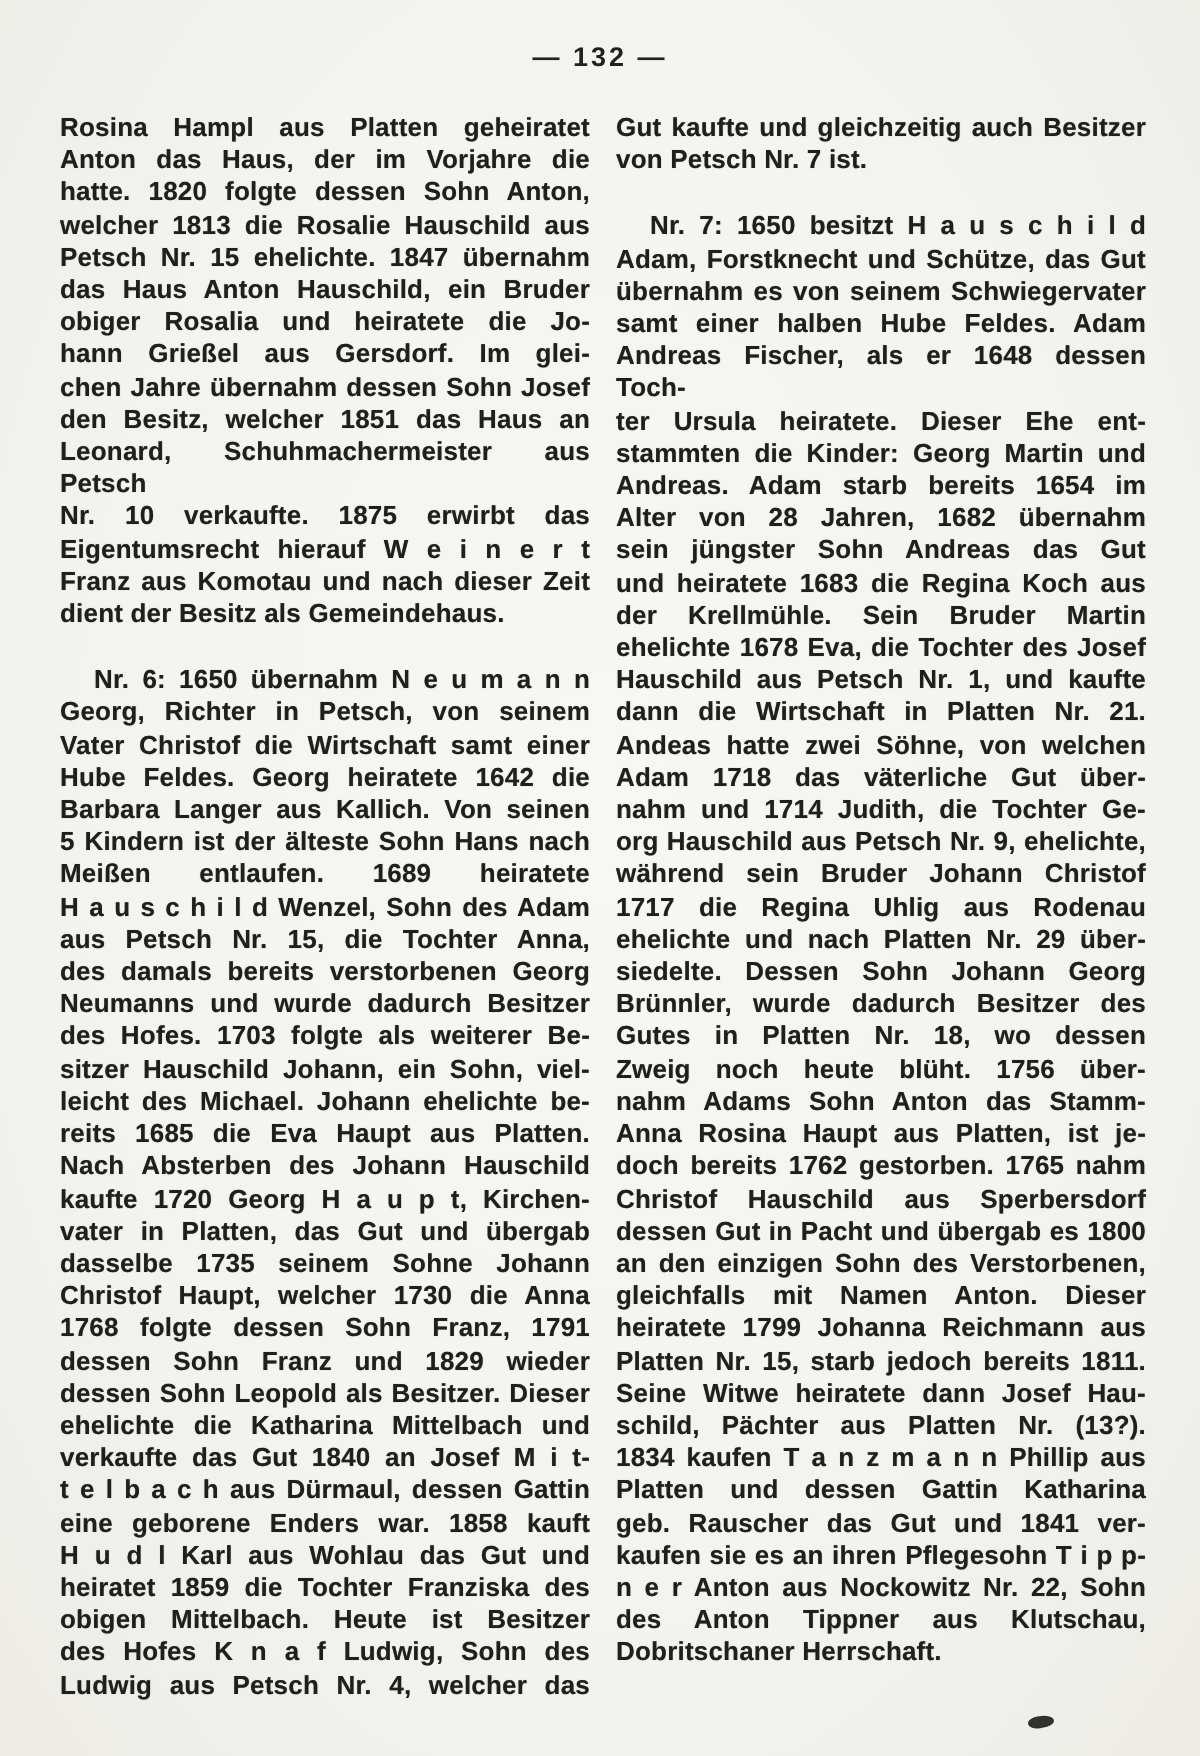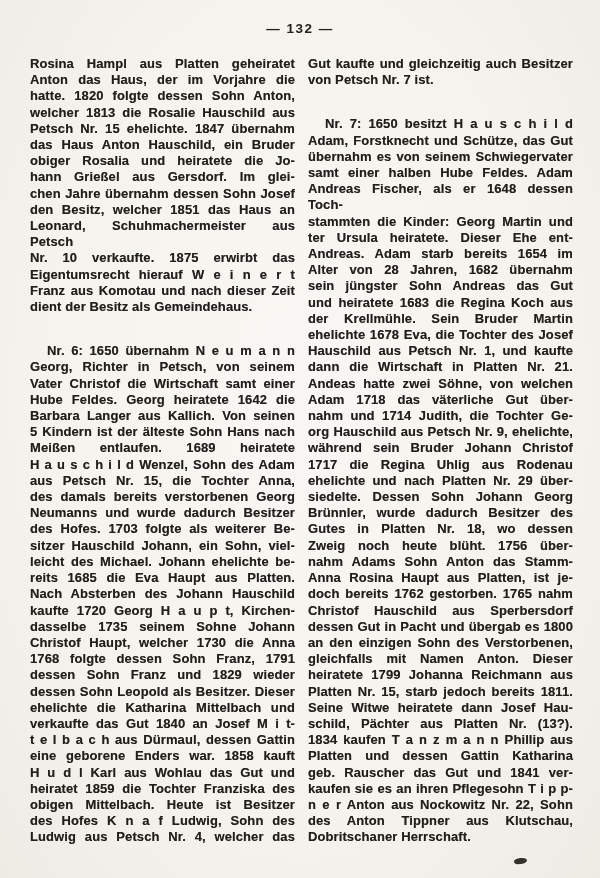--- a/index.html
+++ b/index.html
@@ -34,21 +34,21 @@
     gap: 13px;
   }
   .col {
     width: 265px;
     flex: 0 0 265px;
   }
   .para {
     margin: 0;
   }
   .para + .para {
-    margin-top: 28px;
+    margin-top: 17px;
   }
   .line {
     font-size: 13px;
     font-weight: 700;
     line-height: 16.2px;
     white-space: normal;
     letter-spacing: 0.1px;
     text-align: left;
     color: #201f1c;
     
@@ -108,20 +108,21 @@
           <div class="line just">H a u s c h i l d Wenzel, Sohn des Adam</div>
           <div class="line just">aus Petsch Nr. 15, die Tochter Anna,</div>
           <div class="line just">des damals bereits verstorbenen Georg</div>
           <div class="line just">Neumanns und wurde dadurch Besitzer</div>
           <div class="line just">des Hofes. 1703 folgte als weiterer Be-</div>
           <div class="line just">sitzer Hauschild Johann, ein Sohn, viel-</div>
           <div class="line just">leicht des Michael. Johann ehelichte be-</div>
           <div class="line just">reits 1685 die Eva Haupt aus Platten.</div>
           <div class="line just">Nach Absterben des Johann Hauschild</div>
           <div class="line just">kaufte 1720 Georg H a u p t, Kirchen-</div>
+          <div class="line just">vater in Platten, das Gut und übergab</div>
           <div class="line just">dasselbe 1735 seinem Sohne Johann</div>
           <div class="line just">Christof Haupt, welcher 1730 die Anna</div>
           <div class="line just">1768 folgte dessen Sohn Franz, 1791</div>
           <div class="line just">dessen Sohn Franz und 1829 wieder</div>
           <div class="line just">dessen Sohn Leopold als Besitzer. Dieser</div>
           <div class="line just">ehelichte die Katharina Mittelbach und</div>
           <div class="line just">verkaufte das Gut 1840 an Josef M i t-</div>
           <div class="line just">t e l b a c h aus Dürmaul, dessen Gattin</div>
           <div class="line just">eine geborene Enders war. 1858 kauft</div>
           <div class="line just">H u d l Karl aus Wohlau das Gut und</div>
@@ -135,22 +136,22 @@
         <div class="para">
           <div class="line just">Gut kaufte und gleichzeitig auch Besitzer</div>
           <div class="line">von Petsch Nr. 7 ist.</div>
         </div>
         <div class="para">
           <div class="line just indent">Nr. 7: 1650 besitzt H a u s c h i l d</div>
           <div class="line just">Adam, Forstknecht und Schütze, das Gut</div>
           <div class="line just">übernahm es von seinem Schwiegervater</div>
           <div class="line just">samt einer halben Hube Feldes. Adam</div>
           <div class="line just">Andreas Fischer, als er 1648 dessen Toch-</div>
+          <div class="line just">ter Ursula heiratete. Dieser Ehe ent-</div>
           <div class="line just">stammten die Kinder: Georg Martin und</div>
-          <div class="line just">ter Ursula heiratete. Dieser Ehe ent-</div>
           <div class="line just">Andreas. Adam starb bereits 1654 im</div>
           <div class="line just">Alter von 28 Jahren, 1682 übernahm</div>
           <div class="line just">sein jüngster Sohn Andreas das Gut</div>
           <div class="line just">und heiratete 1683 die Regina Koch aus</div>
           <div class="line just">der Krellmühle. Sein Bruder Martin</div>
           <div class="line just">ehelichte 1678 Eva, die Tochter des Josef</div>
           <div class="line just">Hauschild aus Petsch Nr. 1, und kaufte</div>
           <div class="line just">dann die Wirtschaft in Platten Nr. 21.</div>
           <div class="line just">Andeas hatte zwei Söhne, von welchen</div>
           <div class="line just">Adam 1718 das väterliche Gut über-</div>

